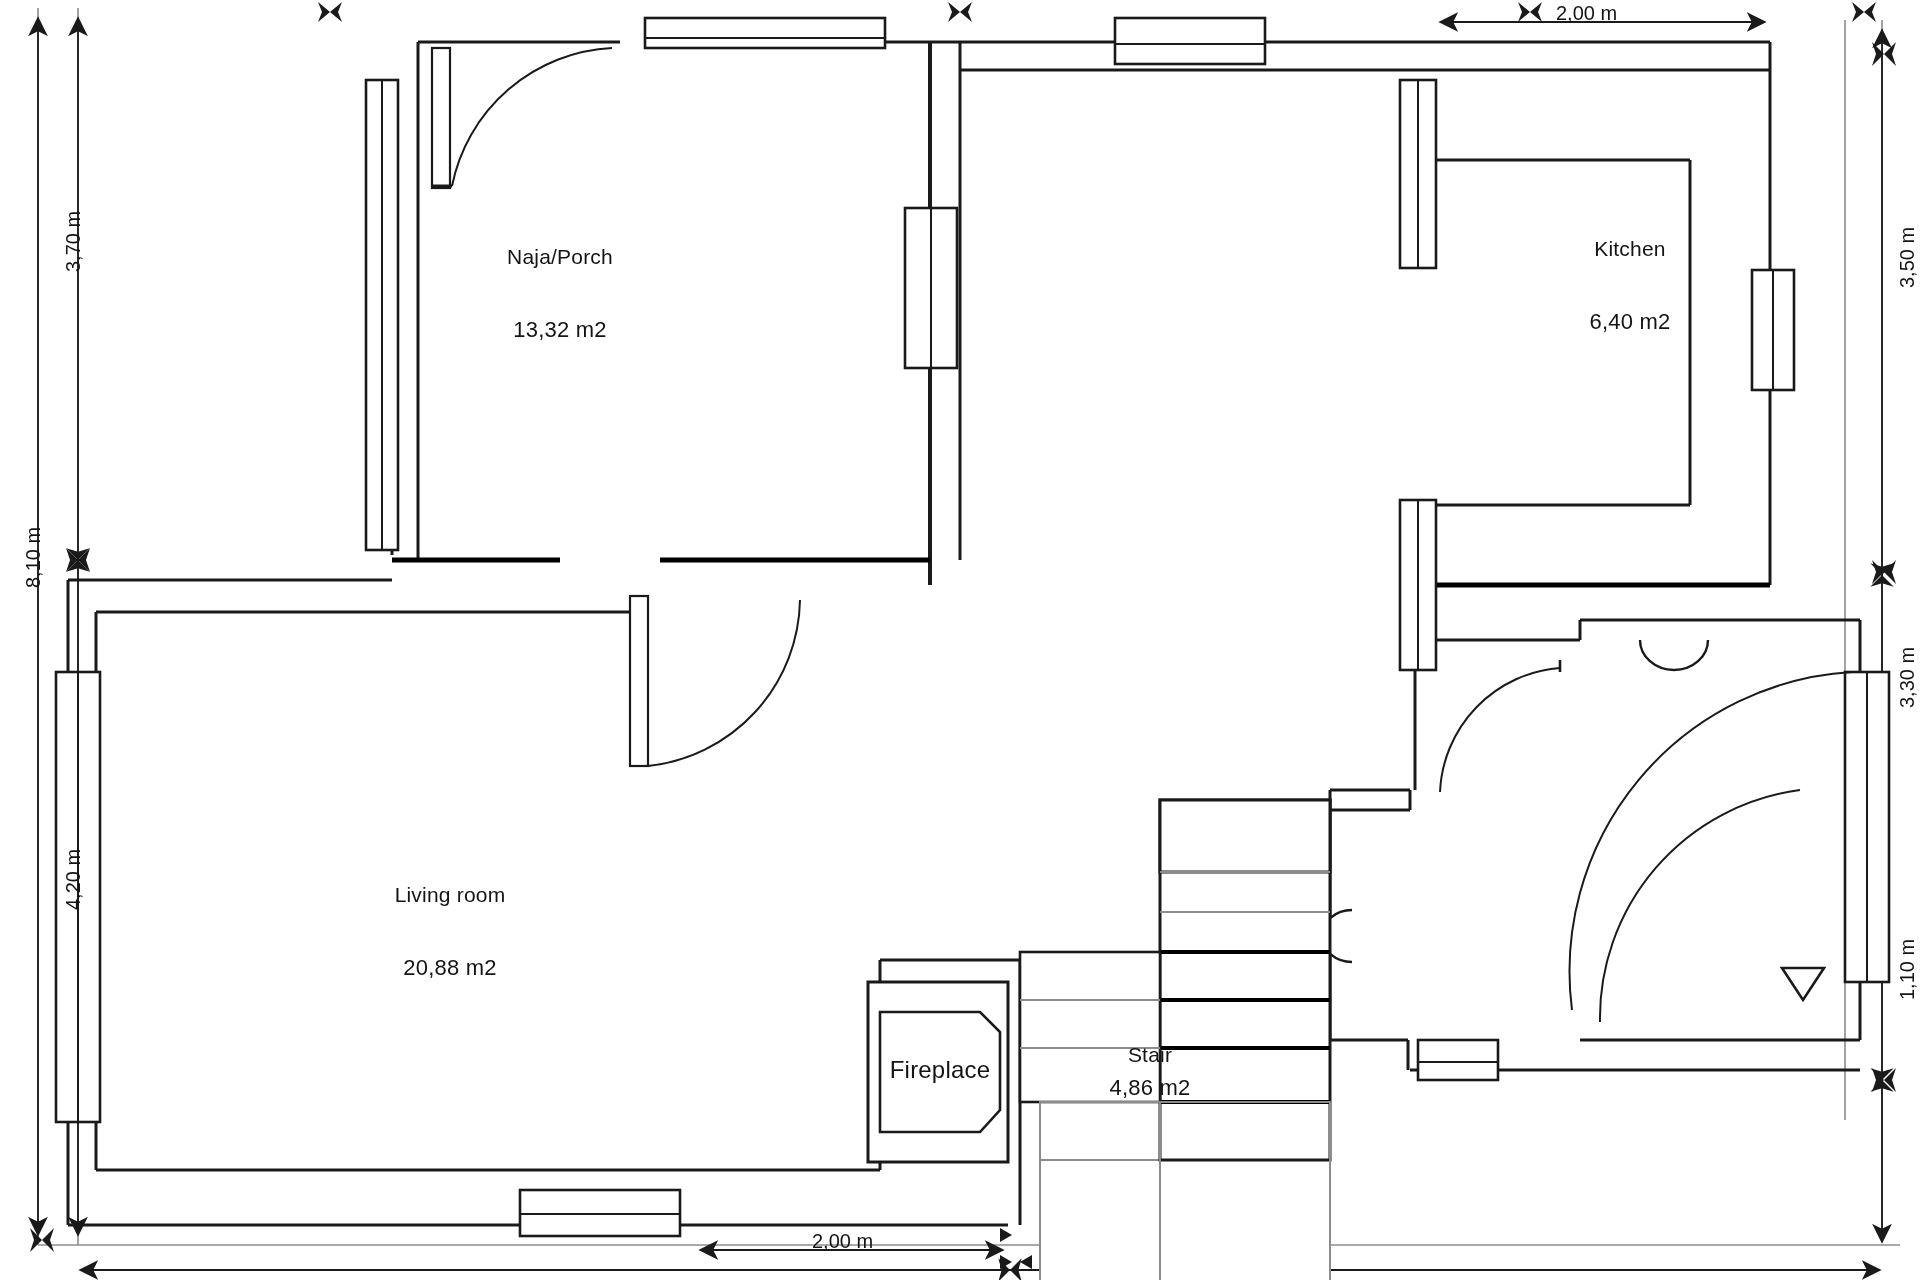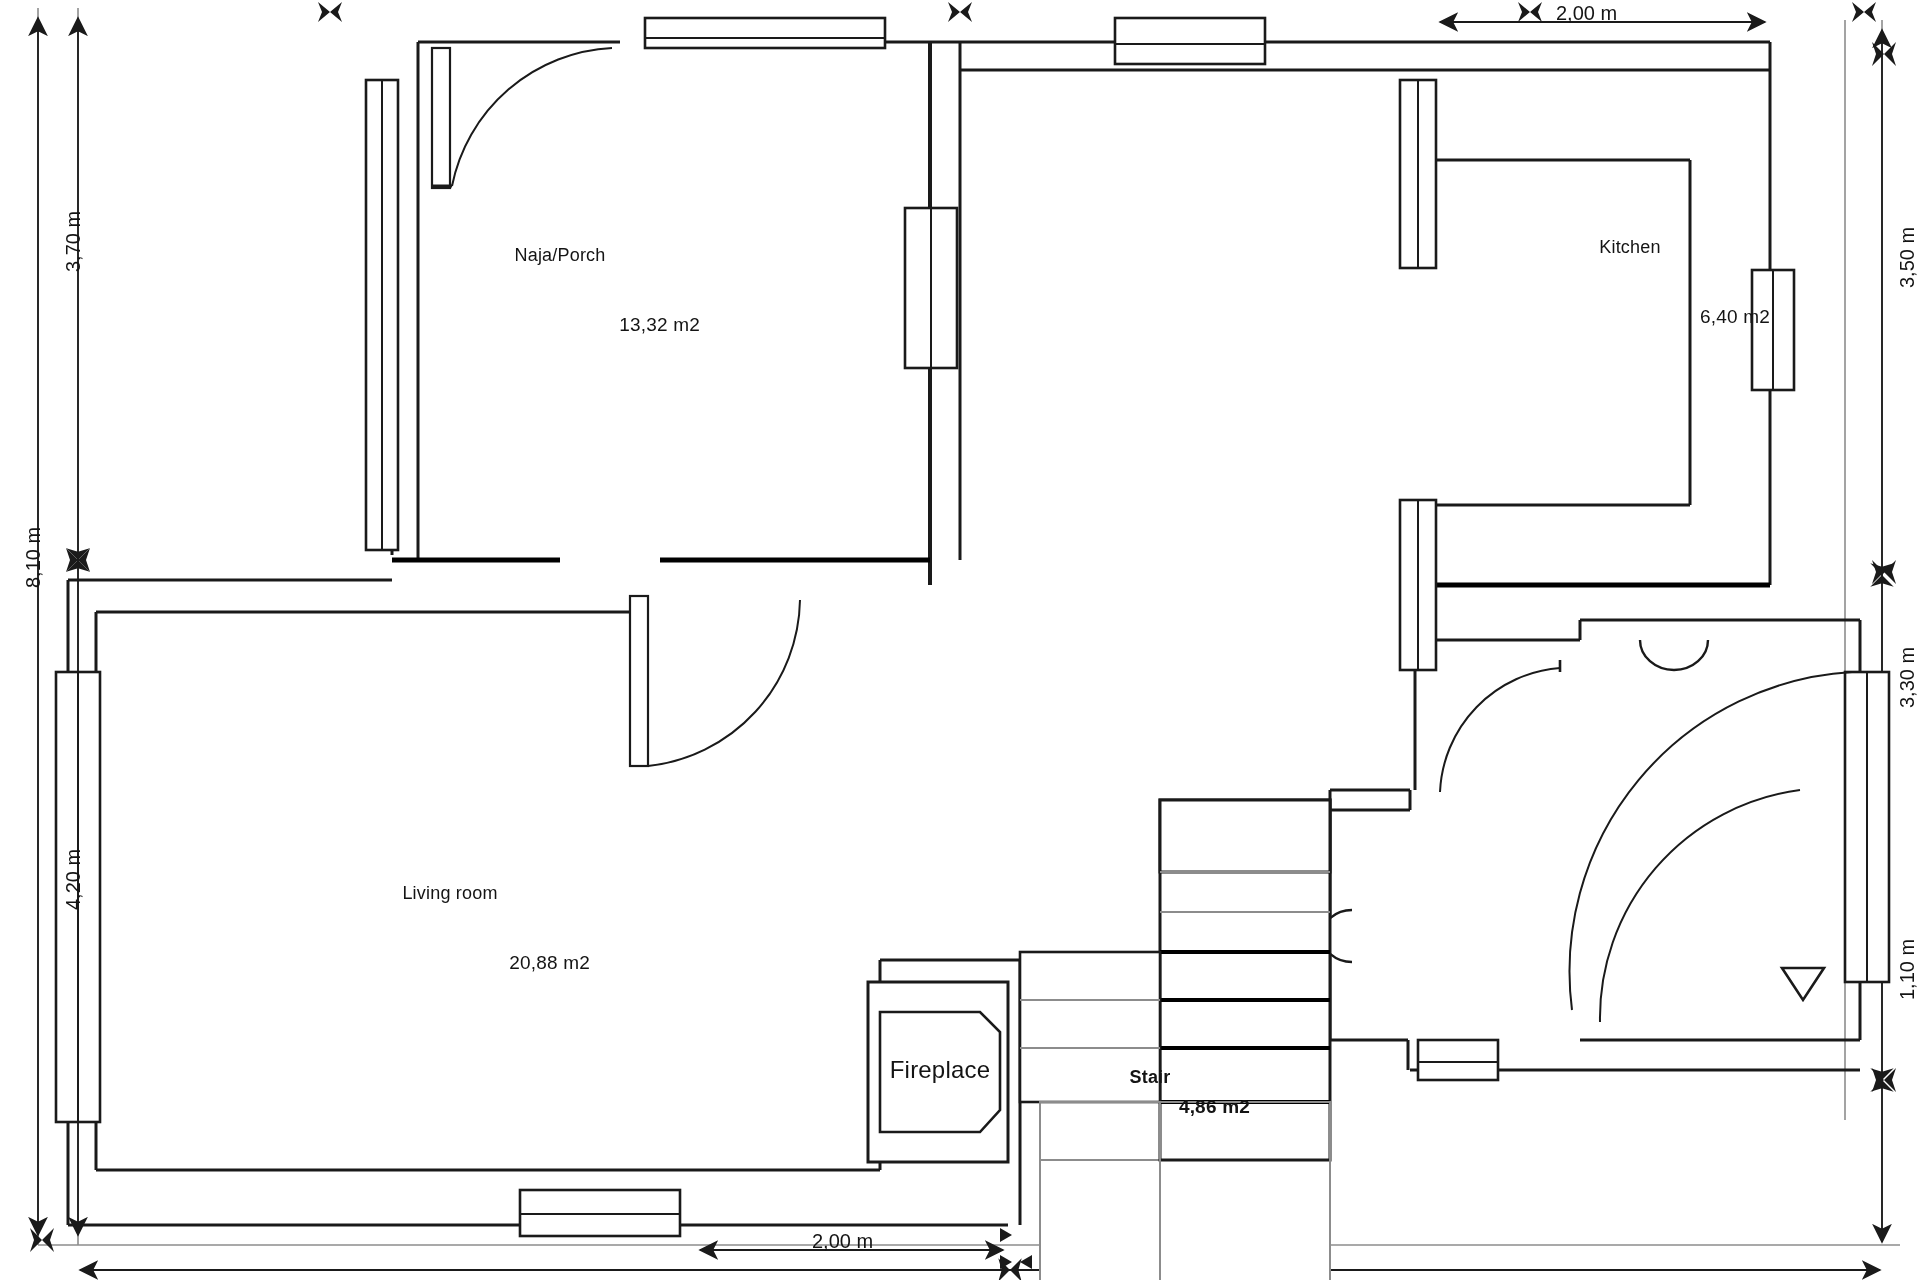--- a/index.html
+++ b/index.html
@@ -29,31 +29,30 @@
   .room-label {
     position: absolute;
     text-align: center;
     color: #141414;
     font-family: "Liberation Sans", sans-serif;
     white-space: nowrap;
     user-select: none;
   }
   .room-label .rl-name {
     display: block;
-    font-size: 18px;
+    font-size: 21px;
     line-height: 1.05;
     letter-spacing: 0.2px;
   }
   .room-label .rl-area {
     display: block;
-    font-size: 19px;
+    font-size: 22px;
     line-height: 1.05;
     margin-top: 50px;
     letter-spacing: 0.2px;
-    text-align: right;
   }
   .room-label.compact .rl-area {
     margin-top: 10px;
   }
   .room-label.tiny .rl-name {
     font-size: 24px;
   }
   .dim-label {
     position: absolute;
     color: #141414;
@@ -364,21 +363,21 @@
     <span class="rl-name">Kitchen</span>
     <span class="rl-area">6,40 m2</span>
   </div>
 
   <div class="room-label" style="left:310px; top:884px; width:280px;">
     <span class="rl-name">Living room</span>
     <span class="rl-area">20,88 m2</span>
   </div>
 
 
-  <div class="room-label compact" style="left:1050px; top:1068px; width:200px;font-weight:bold;">
+  <div class="room-label compact" style="left:1050px; top:1044px; width:200px;">
     <span class="rl-name">Stair</span>
     <span class="rl-area">4,86 m2</span>
   </div>
 
   <div class="room-label tiny" style="left:865px; top:1057px; width:150px;">
     <span class="rl-name">Fireplace</span>
   </div>
 
   <div class="dim-label" style="left:1556px; top:2px;">2,00 m</div>
 

